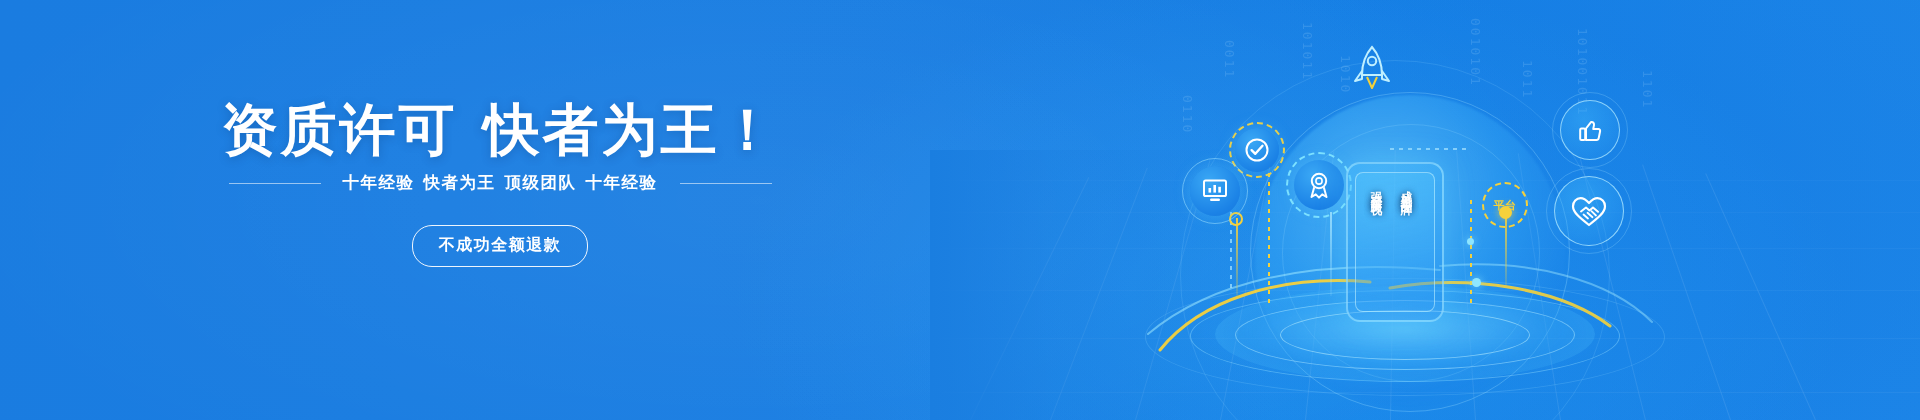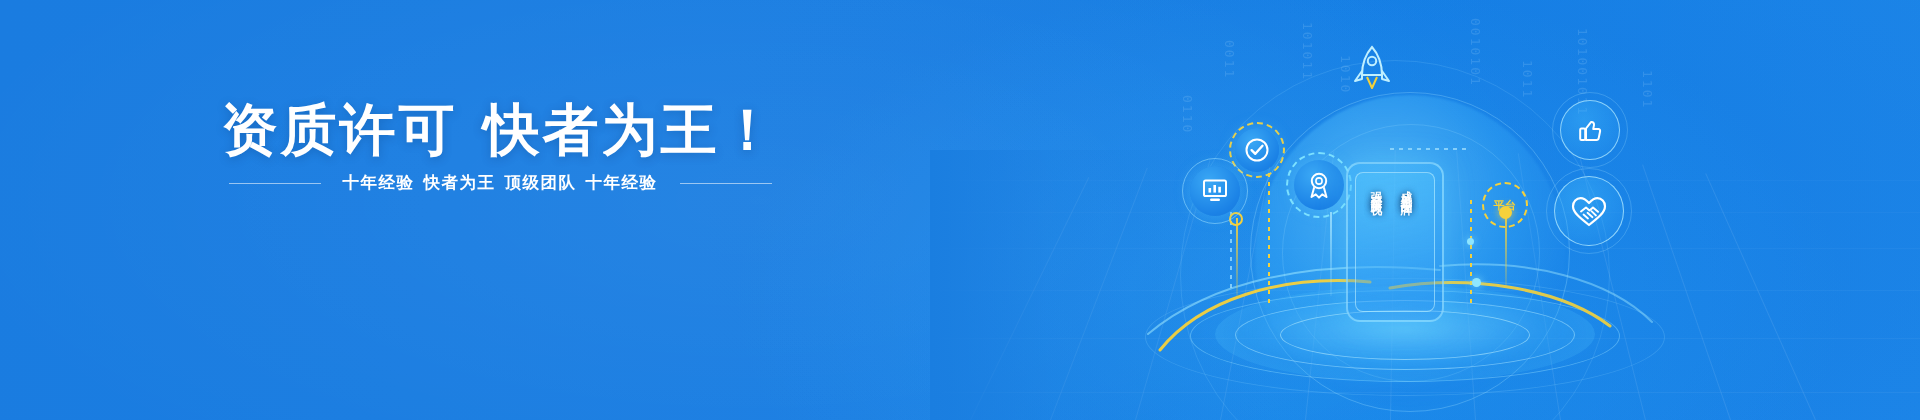--- a/index.html
+++ b/index.html
@@ -380,16 +380,19 @@
     </div>
 
     <div class="sub-row">
       <span class="sub-rule"></span>
       <span class="subtitle">
         <span>十年经验</span><span class="sgap"></span><span>快者为王</span><span class="sgap"></span><span>顶级团队</span><span class="sgap"></span><span>十年经验</span>
       </span>
       <span class="sub-rule"></span>
     </div>
 
+    <div class="cta-wrap">
+      <button class="cta">不成功全额退款</button>
+    </div>
 
   </div>
 
 </div>
 
 </body></html>

